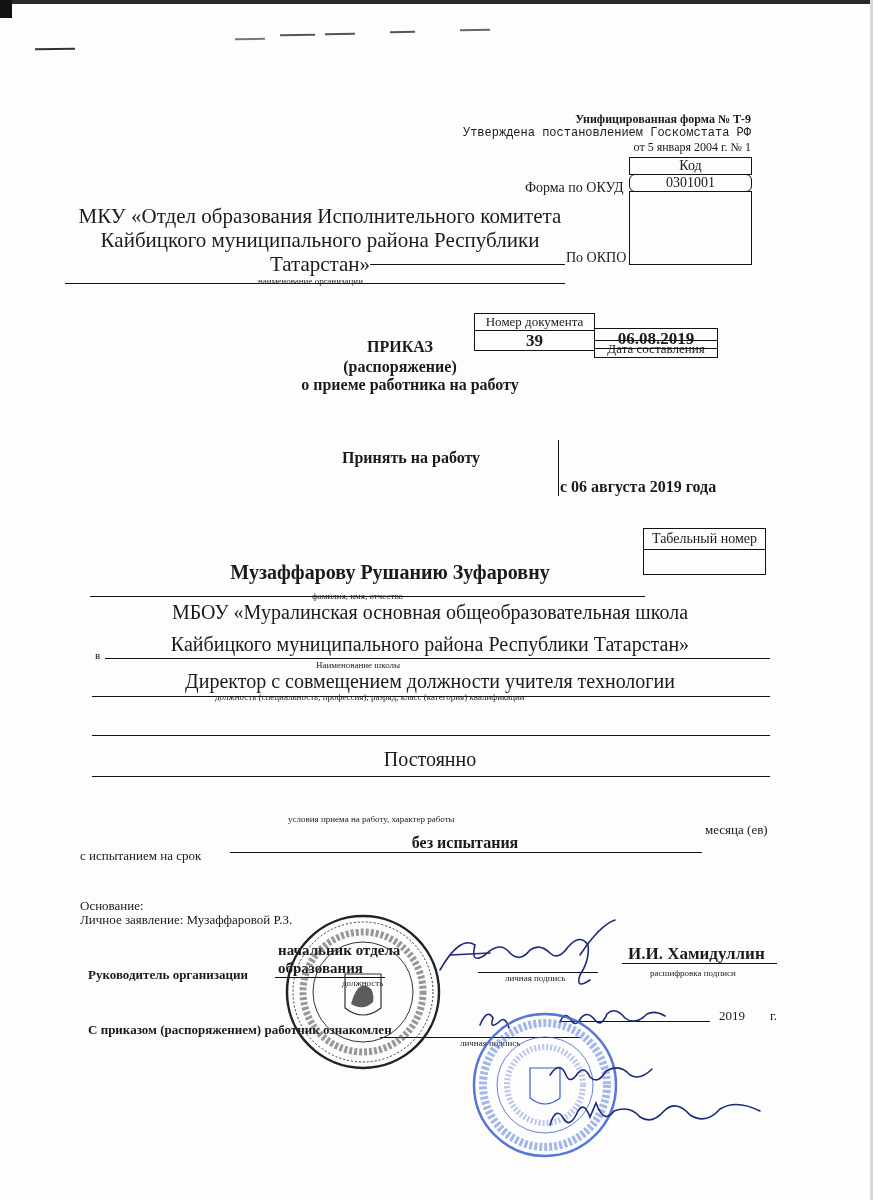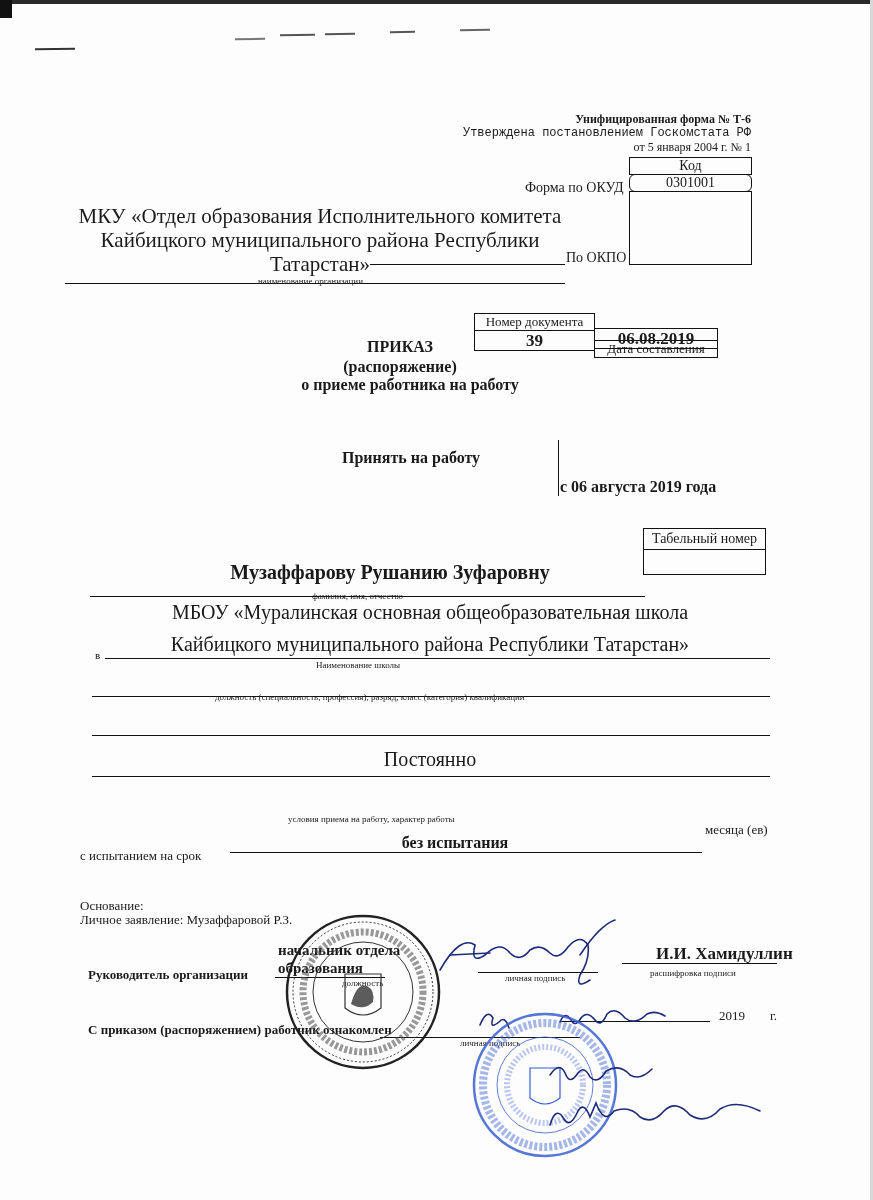--- a/index.html
+++ b/index.html
@@ -37,21 +37,21 @@
   <div class="scan-edge-top"></div>
   <div class="scan-edge-left"></div>
   <div class="scan-edge-right"></div>
   <div class="scan-dash" style="left:35px;top:48px;width:40px;"></div>
   <div class="scan-dash" style="left:235px;top:38px;width:30px;background:#777"></div>
   <div class="scan-dash" style="left:280px;top:34px;width:35px;background:#555"></div>
   <div class="scan-dash" style="left:325px;top:33px;width:30px;background:#555"></div>
   <div class="scan-dash" style="left:390px;top:31px;width:25px;background:#555"></div>
   <div class="scan-dash" style="left:460px;top:29px;width:30px;background:#666"></div>
 
-  <div class="abs t-right hdr-small b" style="right:122px;top:112px;">Унифицированная форма № Т-6</div>
+  <div class="abs t-right hdr-small b" style="right:122px;top:112px;">Унифицированная форма № Т-9</div>
   <div class="abs t-right hdr-small" style="right:122px;top:126px;font-family:Liberation Mono, monospace;">Утверждена постановлением Госкомстата РФ</div>
   <div class="abs t-right hdr-small" style="right:122px;top:140px;">от 5 января 2004 г. № 1</div>
 
   <div class="cell" style="left:629px;top:157px;width:123px;height:18px;font-size:14px;">
       <span>Код</span>
     </div>
   <div class="cell" style="left:629px;top:174px;width:123px;height:18px;font-size:14px;border-radius:6px;">
       <span>0301001</span>
     </div>
   <div class="cell" style="left:629px;top:191px;width:123px;height:74px;">
@@ -98,44 +98,45 @@
   <div class="abs big-field b" style="left:90px;top:561px;width:600px;font-size:20px;">Музаффарову Рушанию Зуфаровну</div>
   <div class="line" style="left:90px;top:596px;width:555px;"></div>
   <div class="abs tiny" style="left:312px;top:591px;">фамилия, имя, отчество</div>
 
   <div class="abs big-field" style="left:90px;top:601px;width:680px;">МБОУ «Муралинская основная  общеобразовательная школа</div>
   <div class="abs big-field" style="left:90px;top:633px;width:680px;">Кайбицкого муниципального района Республики Татарстан»</div>
   <div class="abs label" style="left:95px;top:649px;font-size:11px;">в</div>
   <div class="line" style="left:105px;top:658px;width:665px;"></div>
   <div class="abs tiny" style="left:316px;top:660px;">Наименование школы</div>
 
+  <div class="abs big-field" style="left:90px;top:670px;width:680px;">Директор с совмещением должности учителя технологии</div>
   <div class="line" style="left:92px;top:696px;width:678px;"></div>
   <div class="abs tiny" style="left:215px;top:692px;">должность (специальность, профессия), разряд, класс (категория) квалификации</div>
   <div class="line" style="left:92px;top:735px;width:678px;"></div>
 
   <div class="abs big-field" style="left:90px;top:748px;width:680px;">Постоянно</div>
   <div class="line" style="left:92px;top:776px;width:678px;"></div>
   <div class="abs tiny" style="left:288px;top:772px;margin-top:42px;">условия приема на работу, характер работы</div>
 
   <div class="abs label" style="left:80px;top:848px;">с испытанием на срок</div>
-  <div class="abs title-b t-center" style="left:220px;top:834px;width:470px;">без испытания</div>
+  <div class="abs title-b t-center" style="left:230px;top:834px;width:470px;">без испытания</div>
   <div class="line" style="left:230px;top:852px;width:472px;"></div>
   <div class="abs label" style="left:705px;top:822px;">месяца (ев)</div>
 
   <div class="abs label" style="left:80px;top:898px;">Основание:</div>
   <div class="abs label" style="left:80px;top:912px;">Личное заявление:  Музаффаровой Р.З.</div>
 
   <div class="abs b" style="left:88px;top:967px;font-size:13px;">Руководитель организации</div>
   <div class="abs title-b" style="left:278px;top:942px;font-size:15px;">начальник  отдела</div>
   <div class="abs title-b" style="left:278px;top:960px;font-size:15px;">образования</div>
   <div class="line" style="left:275px;top:977px;width:110px;"></div>
   <div class="abs tiny" style="left:342px;top:978px;">должность</div>
   <div class="line" style="left:478px;top:972px;width:120px;"></div>
   <div class="abs tiny" style="left:505px;top:973px;">личная подпись</div>
-  <div class="abs title-b" style="left:628px;top:944px;font-size:17px;margin-left:28px;">И.И. Хамидуллин</div>
+  <div class="abs title-b" style="left:628px;top:944px;font-size:17px;">И.И. Хамидуллин</div>
   <div class="line" style="left:622px;top:963px;width:155px;"></div>
   <div class="abs tiny" style="left:650px;top:968px;">расшифровка подписи</div>
 
   <div class="abs b" style="left:88px;top:1022px;font-size:13px;">С приказом (распоряжением) работник ознакомлен</div>
   <div class="line" style="left:380px;top:1037px;width:200px;"></div>
   <div class="abs tiny" style="left:460px;top:1038px;">личная подпись</div>
   <div class="line" style="left:560px;top:1021px;width:150px;"></div>
   <div class="abs label" style="left:719px;top:1008px;">2019</div>
   <div class="abs label" style="left:770px;top:1008px;">г.</div>
 

